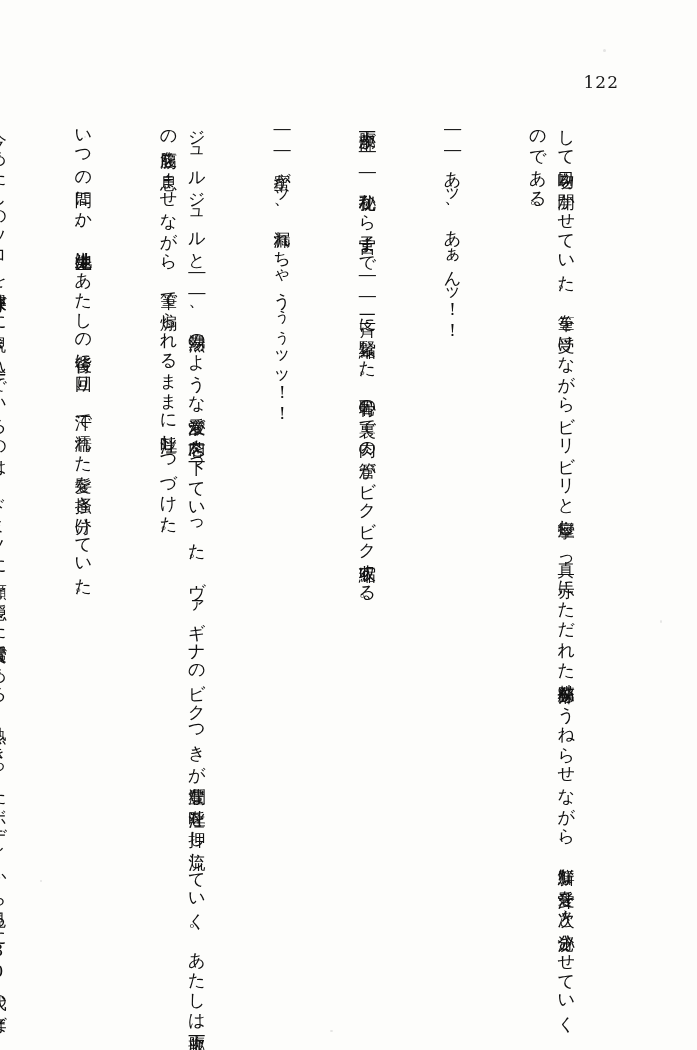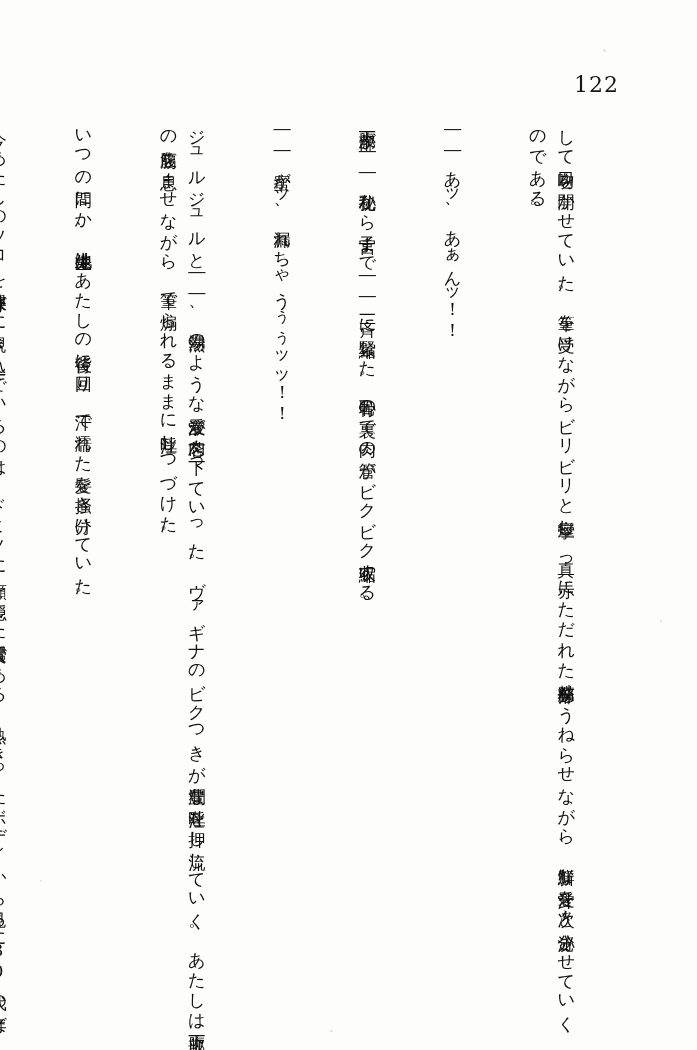--- a/index.html
+++ b/index.html
@@ -21,21 +21,21 @@
   .speck {
     position: absolute;
     background: #cfcfcf;
     border-radius: 50%;
     opacity: .55;
   }
   .page-number {
     position: absolute;
     top: 72px;
     right: 78px;
-    font-size: 22px;
+    font-size: 17px;
     letter-spacing: 1px;
     color: #161616;
     font-family: "DejaVu Serif", "Liberation Serif", serif;
   }
   .body-text {
     position: absolute;
     top: 118px;
     right: 60px;
     left: 52px;
     bottom: 26px;

